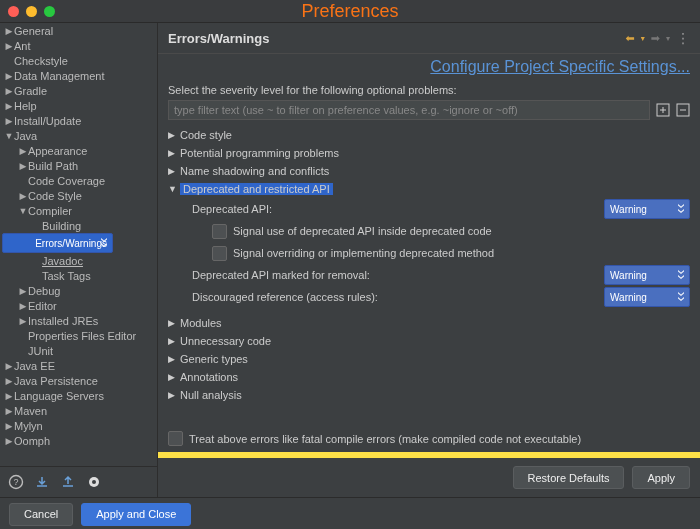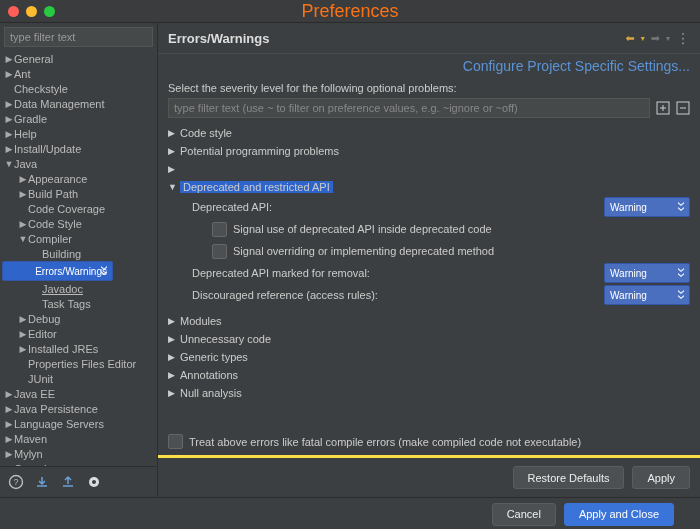--- a/index.html
+++ b/index.html
@@ -16,59 +16,58 @@
 .node{display:flex;align-items:center;height:15px;color:#bbb;white-space:nowrap;cursor:default}
 .node .tw{width:10px;display:inline-block;text-align:center;font-size:9px;color:#aaa}
 .node.sel{background:#2f65ca;color:#fff}
 .sidebar-bottom{height:30px;border-top:1px solid #2d2d2d;display:flex;align-items:center;gap:10px;padding:0 8px}
 .sb-icon{width:16px;height:16px;display:flex;align-items:center;justify-content:center;color:#6aa0d8}
 .main{flex:1;display:flex;flex-direction:column;background:#3c3f41}
 .main-header{height:30px;display:flex;align-items:center;justify-content:space-between;padding:0 10px;border-bottom:1px solid #4a4a4a}
 .main-header h1{font-size:13px;font-weight:bold;color:#ddd;margin:0}
 .nav-icons{display:flex;gap:6px;align-items:center;color:#999}
 .link-row{text-align:right;padding:4px 10px}
-.link-row a{color:#5a93d6;font-size:14px}
+.link-row a{color:#5a93d6;text-decoration:underline;font-size:16px}
 .desc{padding:4px 10px;color:#ccc;font-size:11px}
 .filter2-row{display:flex;align-items:center;padding:0 10px 4px 10px;gap:6px}
 .filter2{flex:1;height:18px;background:#45494a;border:1px solid #555;color:#888;padding:0 5px;font-size:11px;display:flex;align-items:center}
 .ico{width:14px;height:14px;color:#bbb}
 .settings{flex:1;overflow:auto;padding:2px 10px}
 .setrow{display:flex;align-items:center;height:18px}
 .setrow .tw{width:12px;font-size:9px;color:#ccc}
 .setrow .lbl{color:#ccc}
 .setrow.exp{color:#ddd}
 .selected-pref{background:#2f65ca;padding:0 3px}
 .subrow{display:flex;align-items:center;height:22px;padding-left:24px}
 .subrow .lbl{flex:1;color:#ccc}
 .sel{width:74px;height:18px;background:#4a6fbf;border:1px solid #3355aa;border-radius:2px;display:flex;align-items:center;padding:0 5px;color:#fff;font-size:10px;position:relative}
 .sel::after{content:"";position:absolute;right:3px;top:3px;width:10px;height:10px;background:linear-gradient(#fff,#fff);clip-path:polygon(20% 10%,50% 35%,80% 10%,80% 25%,50% 50%,20% 25%,20% 60%,50% 85%,80% 60%,80% 75%,50% 100%,20% 75%);opacity:.9}
 .cb{width:13px;height:13px;background:#4d5052;border:1px solid #666;border-radius:2px;margin-right:6px}
 .subrow.cbrow{padding-left:44px}
 .fatal{display:flex;align-items:center;padding:6px 10px}
-.buttons{display:flex;justify-content:flex-end;gap:8px;padding:8px 10px;border-top:3px solid #fde047}
+.buttons{display:flex;justify-content:flex-end;gap:8px;padding:8px 10px;border-top:6px solid #fde047}
 .btn{height:21px;padding:0 14px;background:#4c5052;border:1px solid #5a5d5f;border-radius:3px;color:#eee;font-size:11px;display:flex;align-items:center}
 .btn.primary{background:#3b74d8;border-color:#3b74d8;color:#fff}
-.bottombar{height:32px;background:#3c3f41;border-top:1px solid #2b2b2b;display:flex;align-items:center;justify-content:flex-end;gap:8px;padding:0 26px}
+.bottombar{height:32px;background:#3c3f41;border-top:1px solid #2b2b2b;display:flex;align-items:center;gap:8px;padding:0 9px}
 .arrow-back{color:#d9a441}
 </style>
 </head>
 <body>
 
 <div class="titlebar">
   <div class="traffic">
     <div class="dot r"></div>
     <div class="dot y"></div>
     <div class="dot g"></div>
   </div>
   <div class="title">Preferences</div>
 </div>
 
 <div class="body">
   <div class="sidebar">
-    <div class="filter">type filter text</div>
     <div class="tree" id="tree">
         <div class="node" style="padding-left: 2px;">
           <span class="tw">▶</span>
           <span>General</span>
         </div>
         <div class="node" style="padding-left: 2px;">
           <span class="tw">▶</span>
           <span>Ant</span>
         </div>
         <div class="node" style="padding-left: 2px;">
@@ -231,20 +230,21 @@
       <div class="setrow">
           <span class="tw">▶</span>
           <span class="lbl">Code style</span>
         </div>
       <div class="setrow">
           <span class="tw">▶</span>
           <span class="lbl">Potential programming problems</span>
         </div>
       <div class="setrow">
           <span class="tw">▶</span>
+          <span class="lbl">Name shadowing and conflicts</span>
         </div>
       <div class="setrow exp">
           <span class="tw">▼</span>
           <span class="lbl selected-pref">Deprecated and restricted API</span>
         </div>
 
       <div class="subrow">
         <span class="lbl">Deprecated API:</span>
         <div class="sel">Warning</div>
       </div>

